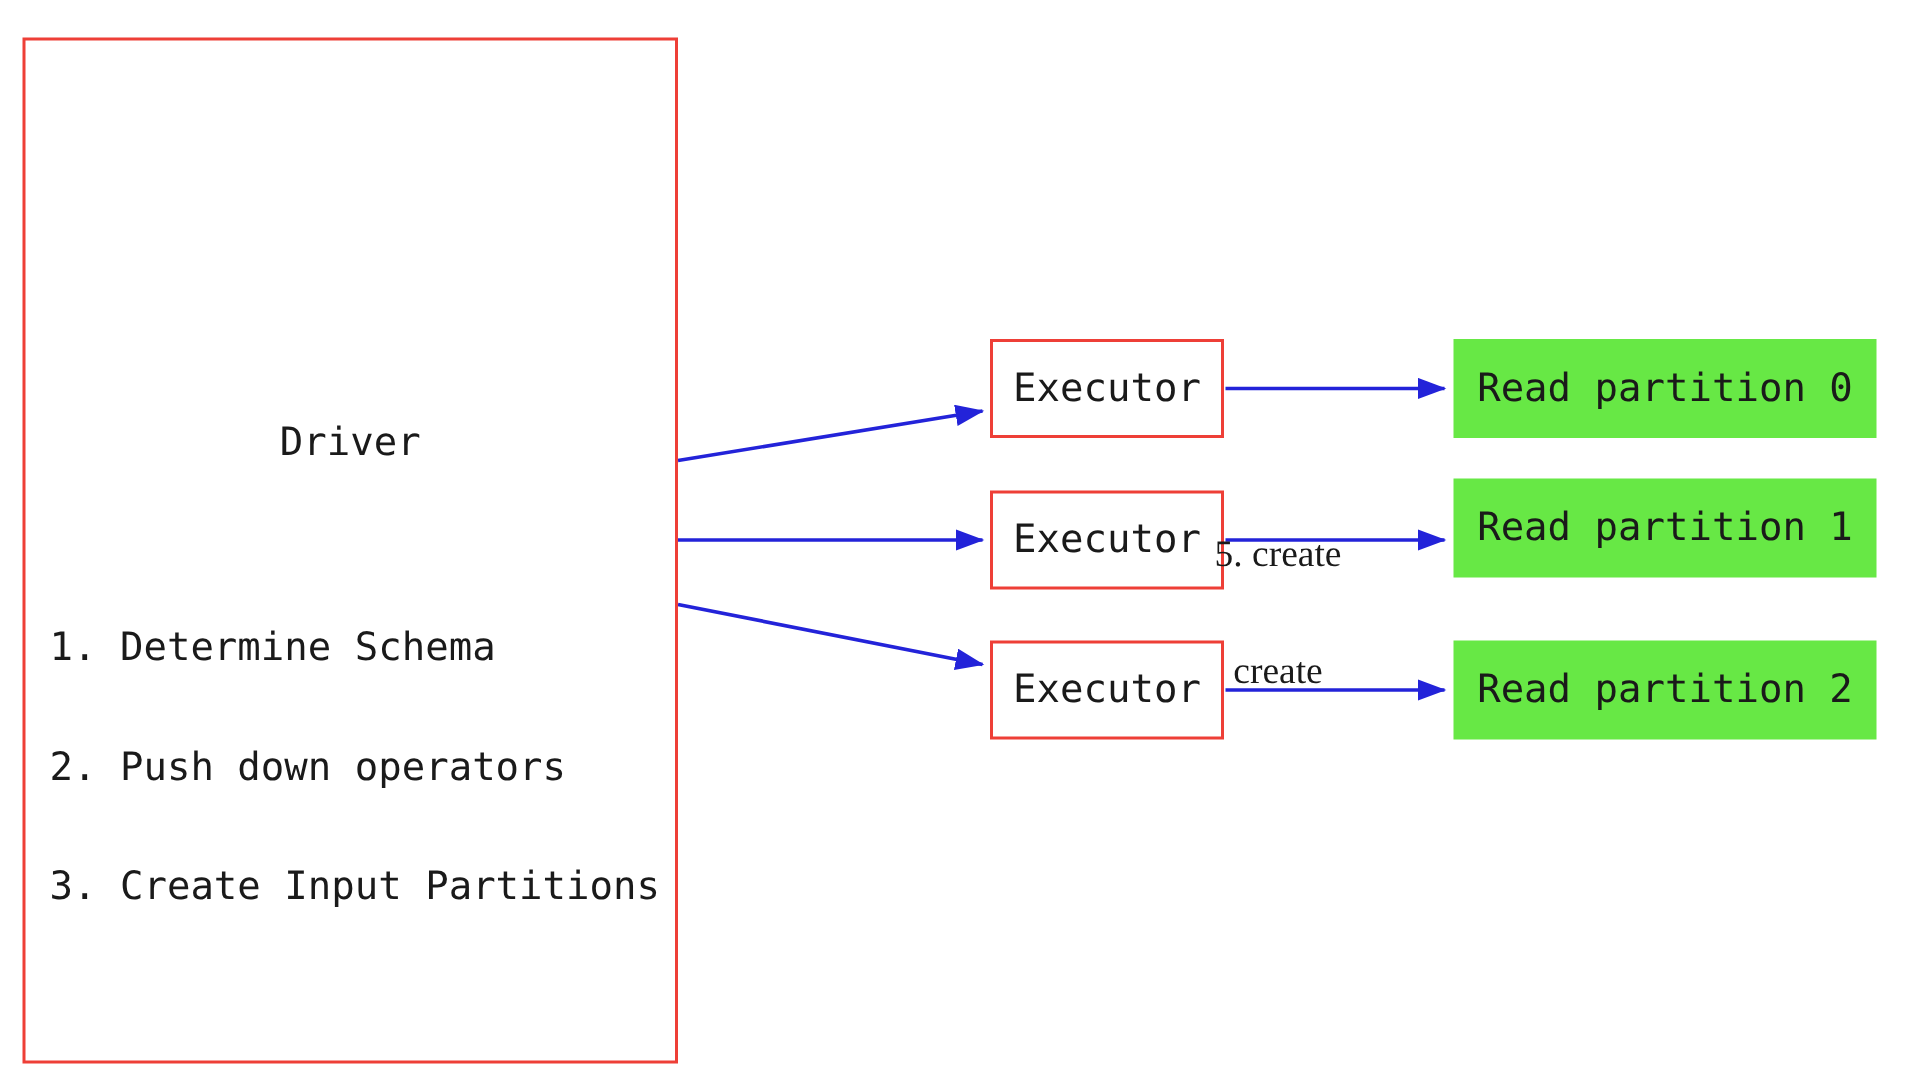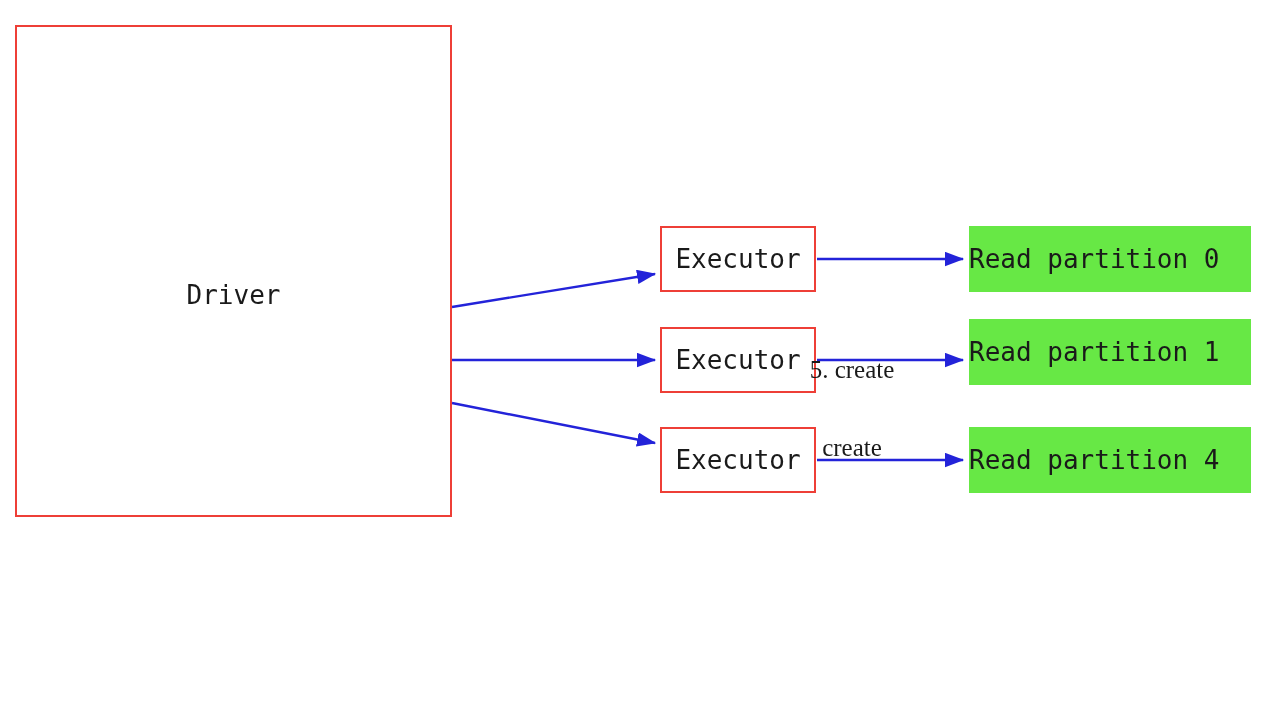--- a/index.html
+++ b/index.html
@@ -30,21 +30,21 @@
   }
   .arrow-layer line {
     stroke: var(--arrow-blue);
     stroke-width: 2.4;
   }
   .arrow-layer marker path { fill: var(--arrow-blue); }
 
   .driver-box {
     position: absolute;
     left: 15px; top: 25px;
-    width: 437px; height: 492px;
+    width: 437px; height: 684px;
     border: 2px solid var(--box-border-red);
     background: var(--background);
   }
   .driver-title {
     position: absolute;
     left: 0; top: 255px;
     width: 100%;
     text-align: center;
     font-size: 26px;
     line-height: 26px;
@@ -73,21 +73,21 @@
   .executor-2 { top: 327px; }
   .executor-3 { top: 427px; }
 
   .partition-box {
     position: absolute;
     left: 969px;
     width: 282px; height: 66px;
     background: var(--partition-green);
     display: flex;
     align-items: center;
-    justify-content: flex-start;
+    justify-content: center;
     font-size: 26px;
     white-space: pre;
   }
   .partition-1 { top: 226px; }
   .partition-2 { top: 319px; }
   .partition-3 { top: 427px; }
 
   .edge-label {
     position: absolute;
     transform: translateX(-50%);
@@ -115,40 +115,45 @@
     <line x1="452" y1="307" x2="655" y2="274" marker-end="url(#ah)"></line>
     <line x1="452" y1="360" x2="655" y2="360" marker-end="url(#ah)"></line>
     <line x1="452" y1="403" x2="655" y2="443" marker-end="url(#ah)"></line>
     <line x1="817" y1="259" x2="963" y2="259" marker-end="url(#ah)"></line>
     <line x1="817" y1="360" x2="963" y2="360" marker-end="url(#ah)"></line>
     <line x1="817" y1="460" x2="963" y2="460" marker-end="url(#ah)"></line>
   </svg>
 
   <div class="driver-box">
     <div class="driver-title">Driver</div>
+    <div class="driver-steps">
+      <div>1. Determine Schema</div>
+      <div>2. Push down operators</div>
+      <div>3. Create Input Partitions</div>
+    </div>
   </div>
 
   <div class="executor-box executor-1">
     <span>Executor</span>
   </div>
   <div class="executor-box executor-2">
     <span>Executor</span>
   </div>
   <div class="executor-box executor-3">
     <span>Executor</span>
   </div>
 
   <div class="partition-box partition-1">
     <span>Read partition 0</span>
   </div>
   <div class="partition-box partition-2">
     <span>Read partition 1</span>
   </div>
   <div class="partition-box partition-3">
-    <span>Read partition 4</span>
+    <span>Read partition 2</span>
   </div>
 
   <div class="edge-label edge-label-reader">
     <div>5. create</div>
     <div>create</div>
   </div>
 
 </div>
 
 </body></html>

